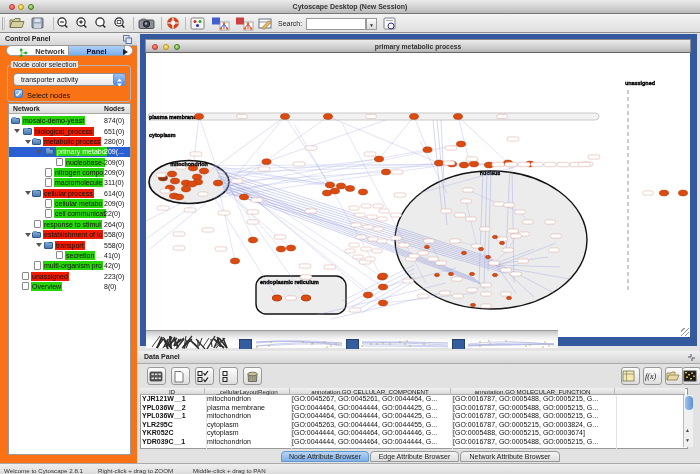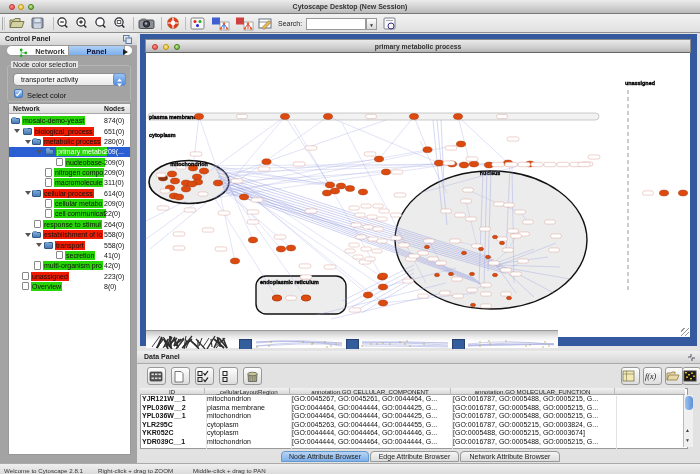--- a/index.html
+++ b/index.html
@@ -3,21 +3,21 @@
 *{margin:0;padding:0;box-sizing:border-box;}
 html,body{width:700px;height:474px;overflow:hidden;position:relative;font-family:"Liberation Sans",sans-serif;background:#e8e8e8;}
 #titlebar{position:absolute;left:0;top:0;width:700px;height:14px;background:linear-gradient(#ececec,#cfcfcf 60%,#b9b9b9);border-bottom:1px solid #777;}
 #titlebar .tl{position:absolute;top:4px;width:6px;height:6px;border-radius:50%;}
 #title-text{position:absolute;left:0;right:0;top:3px;text-align:center;font-size:7px;font-weight:bold;color:#333;}
 #toolbar{position:absolute;left:0;top:14px;width:700px;height:19px;background:linear-gradient(#f3f3f3,#e0e0e0);border-bottom:1px solid #8f8f8f;}
 .sep{position:absolute;top:3px;height:13px;width:1px;background:#bbb;}
 #searchlbl{position:absolute;left:278px;top:6px;font-size:7px;color:#222;}
 #searchbox{position:absolute;left:306px;top:3.5px;width:60px;height:12px;background:#fff;border:1px solid #999;}
 #searcharr{position:absolute;left:366px;top:3.5px;width:11px;height:12px;background:linear-gradient(#fdfdfd,#d8d8d8);border:1px solid #999;font-size:5px;color:#333;text-align:center;line-height:12px;}
-#cpanel{position:absolute;left:0;top:33px;width:137px;height:430px;background:#a3a3a3;}
+#cpanel{position:absolute;left:0;top:33px;width:137px;height:430px;background:#f97316;}
 #cpanel-h{position:absolute;left:0;top:0;width:137px;height:13px;background:linear-gradient(#f0f0f0,#d5d5d5);border-bottom:1px solid #aaa;font-size:7px;font-weight:bold;color:#222;padding:2px 0 0 5px;}
 #tabs{position:absolute;left:6px;top:11.5px;width:127px;height:11.5px;background:#fff;border:1px solid #999;border-radius:6px;overflow:hidden;}
 #tab-mosaic{position:absolute;left:61px;top:0;width:57px;height:11.5px;background:linear-gradient(#aed0f6,#71a7ea);border-left:1px solid #999;border-right:1px solid #999;
  font-size:7.5px;font-weight:bold;color:#113;text-align:center;line-height:11px;}
 #tab-net{position:absolute;left:24px;top:0;width:38px;height:11.5px;font-size:7.5px;font-weight:bold;color:#333;line-height:11px;text-align:center;}
 #tab-arr{position:absolute;right:4px;top:3px;width:0;height:0;border-left:5px solid #222;border-top:3.5px solid transparent;border-bottom:3.5px solid transparent;}
 #gbox{position:absolute;left:7px;top:32px;width:124px;height:37px;border:1px solid #b5b5b5;border-radius:3px;}
 #gbox-lab{position:absolute;left:11px;top:28px;font-size:7px;color:#222;background:#e4e4e4;padding:0 2px;}
 #combo{position:absolute;left:13px;top:40px;width:113px;height:13px;background:linear-gradient(#fff,#e9e9e9);border:1px solid #8f8f8f;border-radius:4px;font-size:7px;color:#111;padding:2px 0 0 7px;}
 #combo-st{position:absolute;left:113px;top:40px;width:13px;height:13px;background:linear-gradient(#9cc4f2,#4f8bdd);border:1px solid #6f8fbf;border-radius:3px;}
@@ -138,21 +138,21 @@
       <path d="M2.2 3 L2.2 7 M3 4.9 L6 4.9" stroke="#2a2" stroke-width="0.7" fill="none"></path>
     </svg>
     <div id="gbox"></div>
     <div id="gbox-lab">Node color selection</div>
     <div id="combo">transporter activity</div>
     <div id="combo-st"><svg width="11" height="11" viewBox="0 0 11 11">
         <path d="M5.5 1.5 L8 4.5 L3 4.5 Z" fill="#fff"></path>
         <path d="M5.5 9.5 L8 6.5 L3 6.5 Z" fill="#fff"></path>
       </svg></div>
     <div id="cbx">✓</div>
-    <div id="cbx-lab">Select color</div>
+    <div id="cbx-lab">Select nodes</div>
     <div id="treebox">
       <div id="treehdr">
         <span style="position:absolute;left:4px;top:1px;">Network</span>
         <span style="position:absolute;left:95px;top:1px;">Nodes</span>
       </div>
       <div style="position:absolute;left:0;top:0;width:123px;height:352px;">
         <div class="trow" style="margin-top:0;top:11.8px;">
           <span class="tfold" style="left:2px;">
             <span class="tftab"></span>
           </span>

